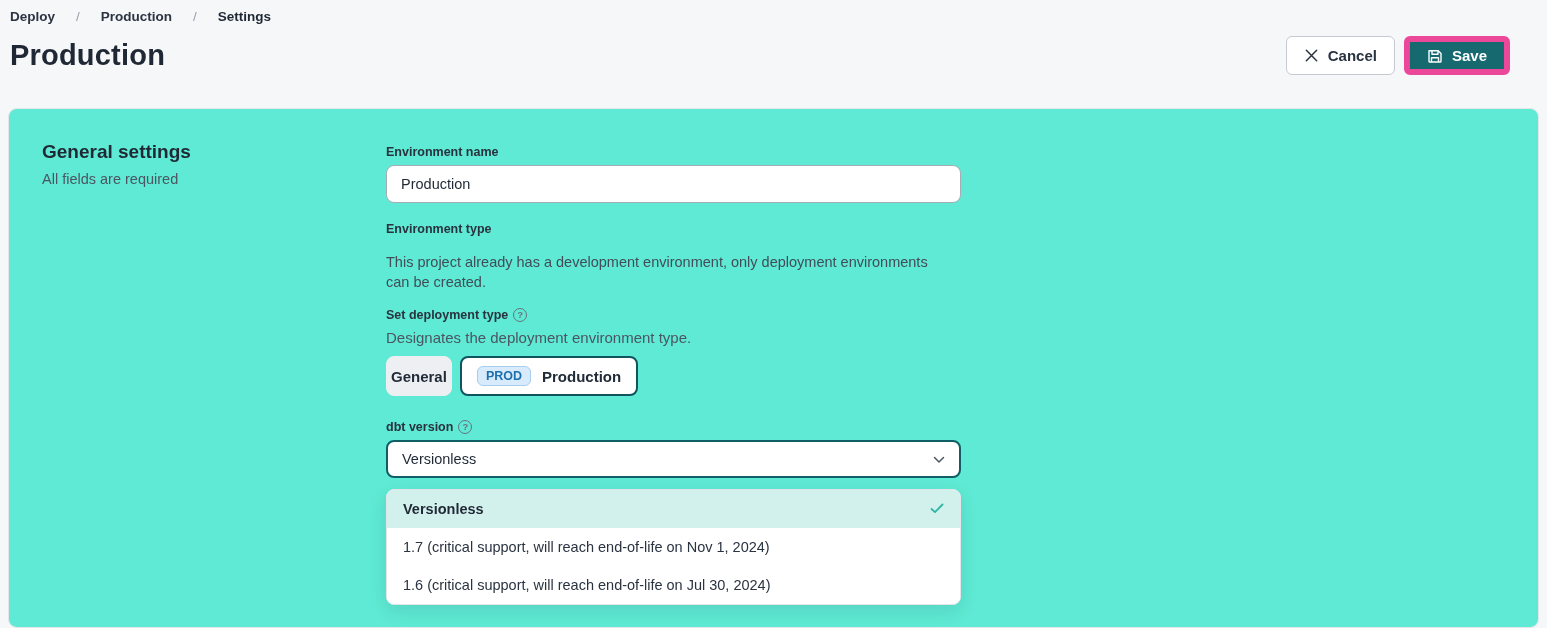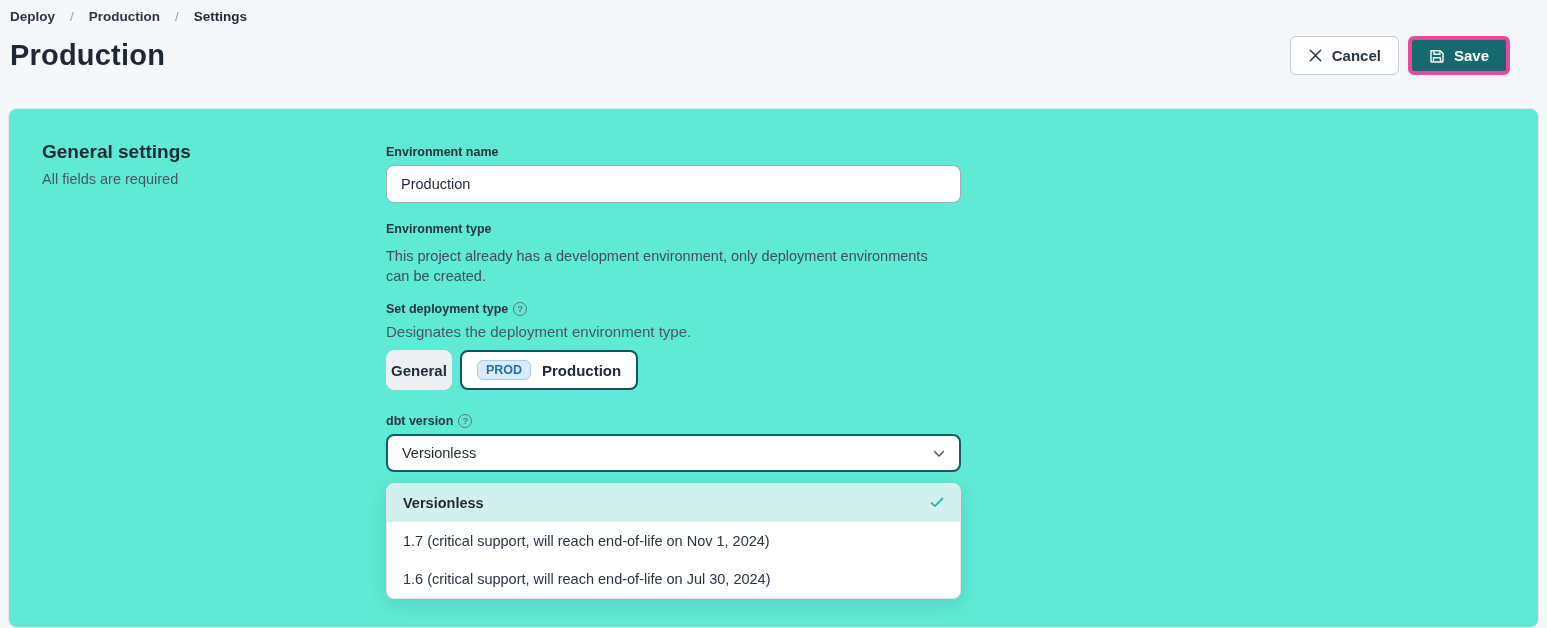--- a/index.html
+++ b/index.html
@@ -4,31 +4,31 @@
 <style>
   * { margin:0; padding:0; box-sizing:border-box; }
   html,body { width:1547px; height:628px; overflow:hidden; }
   body {
     background:#f5f7f9;
     font-family:"Liberation Sans", sans-serif;
     color:#1f2834;
   }
   
   .topbar { padding:9px 0 0 10px; }
-  .breadcrumb { display:flex; align-items:flex-start; gap:15px; font-size:13.5px; font-weight:700; color:#2b3440; }
+  .breadcrumb { display:flex; align-items:flex-start; gap:21px; font-size:13.5px; font-weight:700; color:#2b3440; }
   .breadcrumb .crumb { cursor:pointer; }
   .breadcrumb .sep { color:#9aa2ad; font-weight:400; }
   .breadcrumb .crumb.current { color:#1f2834; }
 
   .header-row { display:flex; align-items:center; justify-content:space-between; padding:12px 37px 0 10px; }
   .page-title { font-size:29px; font-weight:700; color:#1f2834; letter-spacing:.2px; }
   .header-actions { display:flex; gap:9px; }
   .btn { display:inline-flex; align-items:center; gap:9px; height:39px; border-radius:6px; font-size:15px; font-weight:600; cursor:pointer; padding:1px 17px; }
   .btn-cancel { background:#ffffff; border:1px solid #c5c9d1; color:#2a3340; }
-  .btn-save { background:#15696f; border:4px solid #ec4899; color:#ffffff; }
+  .btn-save { background:#15696f; border:6px solid #ec4899; color:#ffffff; }
   .btn svg { display:block; }
 
   
   .card {
     position:relative; margin:33px 8px 0 8px; height:520px;
     background:#5eead4; border:1px solid #e4e6ea; border-radius:9px;
   }
   .panel-info { position:absolute; left:33px; top:32px; }
   .panel-heading { font-size:19px; font-weight:700; color:#1f2834; }
   .panel-subheading { margin-top:8px; font-size:14.5px; color:#4c5563; }
@@ -47,21 +47,21 @@
   }
   .select {
     margin-top:6px; width:100%; height:38px; border-radius:8px; display:flex;
     align-items:center; justify-content:space-between; padding:0 14px; font-size:14.5px;
   }
   .select-disabled { border:1px solid #c3c7ce; background:#fcfcfd; color:#959daa; cursor:default; }
   .select-focused { border:2px solid #115e67; background:#fff; color:#1f2834; cursor:pointer; }
   .chevron { color:#4c5563; }
   .select-disabled .chevron { color:#8d95a1; }
 
-  .help-text { margin-top:10px; font-size:14.5px; line-height:20px; color:#434c59; width:545px; }
+  .help-text { margin-top:16px; font-size:14.5px; line-height:20px; color:#434c59; width:545px; }
   .section-gap { margin-top:16px; }
   .field-desc { margin-top:7px; font-size:15px; color:#4c5563; }
 
   .seg-row { margin-top:10px; display:flex; gap:8px; }
   .seg-btn {
     display:inline-flex; align-items:center; gap:11px; height:40px; padding:0 4px;
     background:#edeff2; border:1px solid #edeff2; border-radius:8px;
     font-size:15px; font-weight:700; color:#222b38; cursor:pointer;
   }
   .seg-btn.selected { background:#ffffff; border:2px solid #0f545e; padding:8px 15px; }

